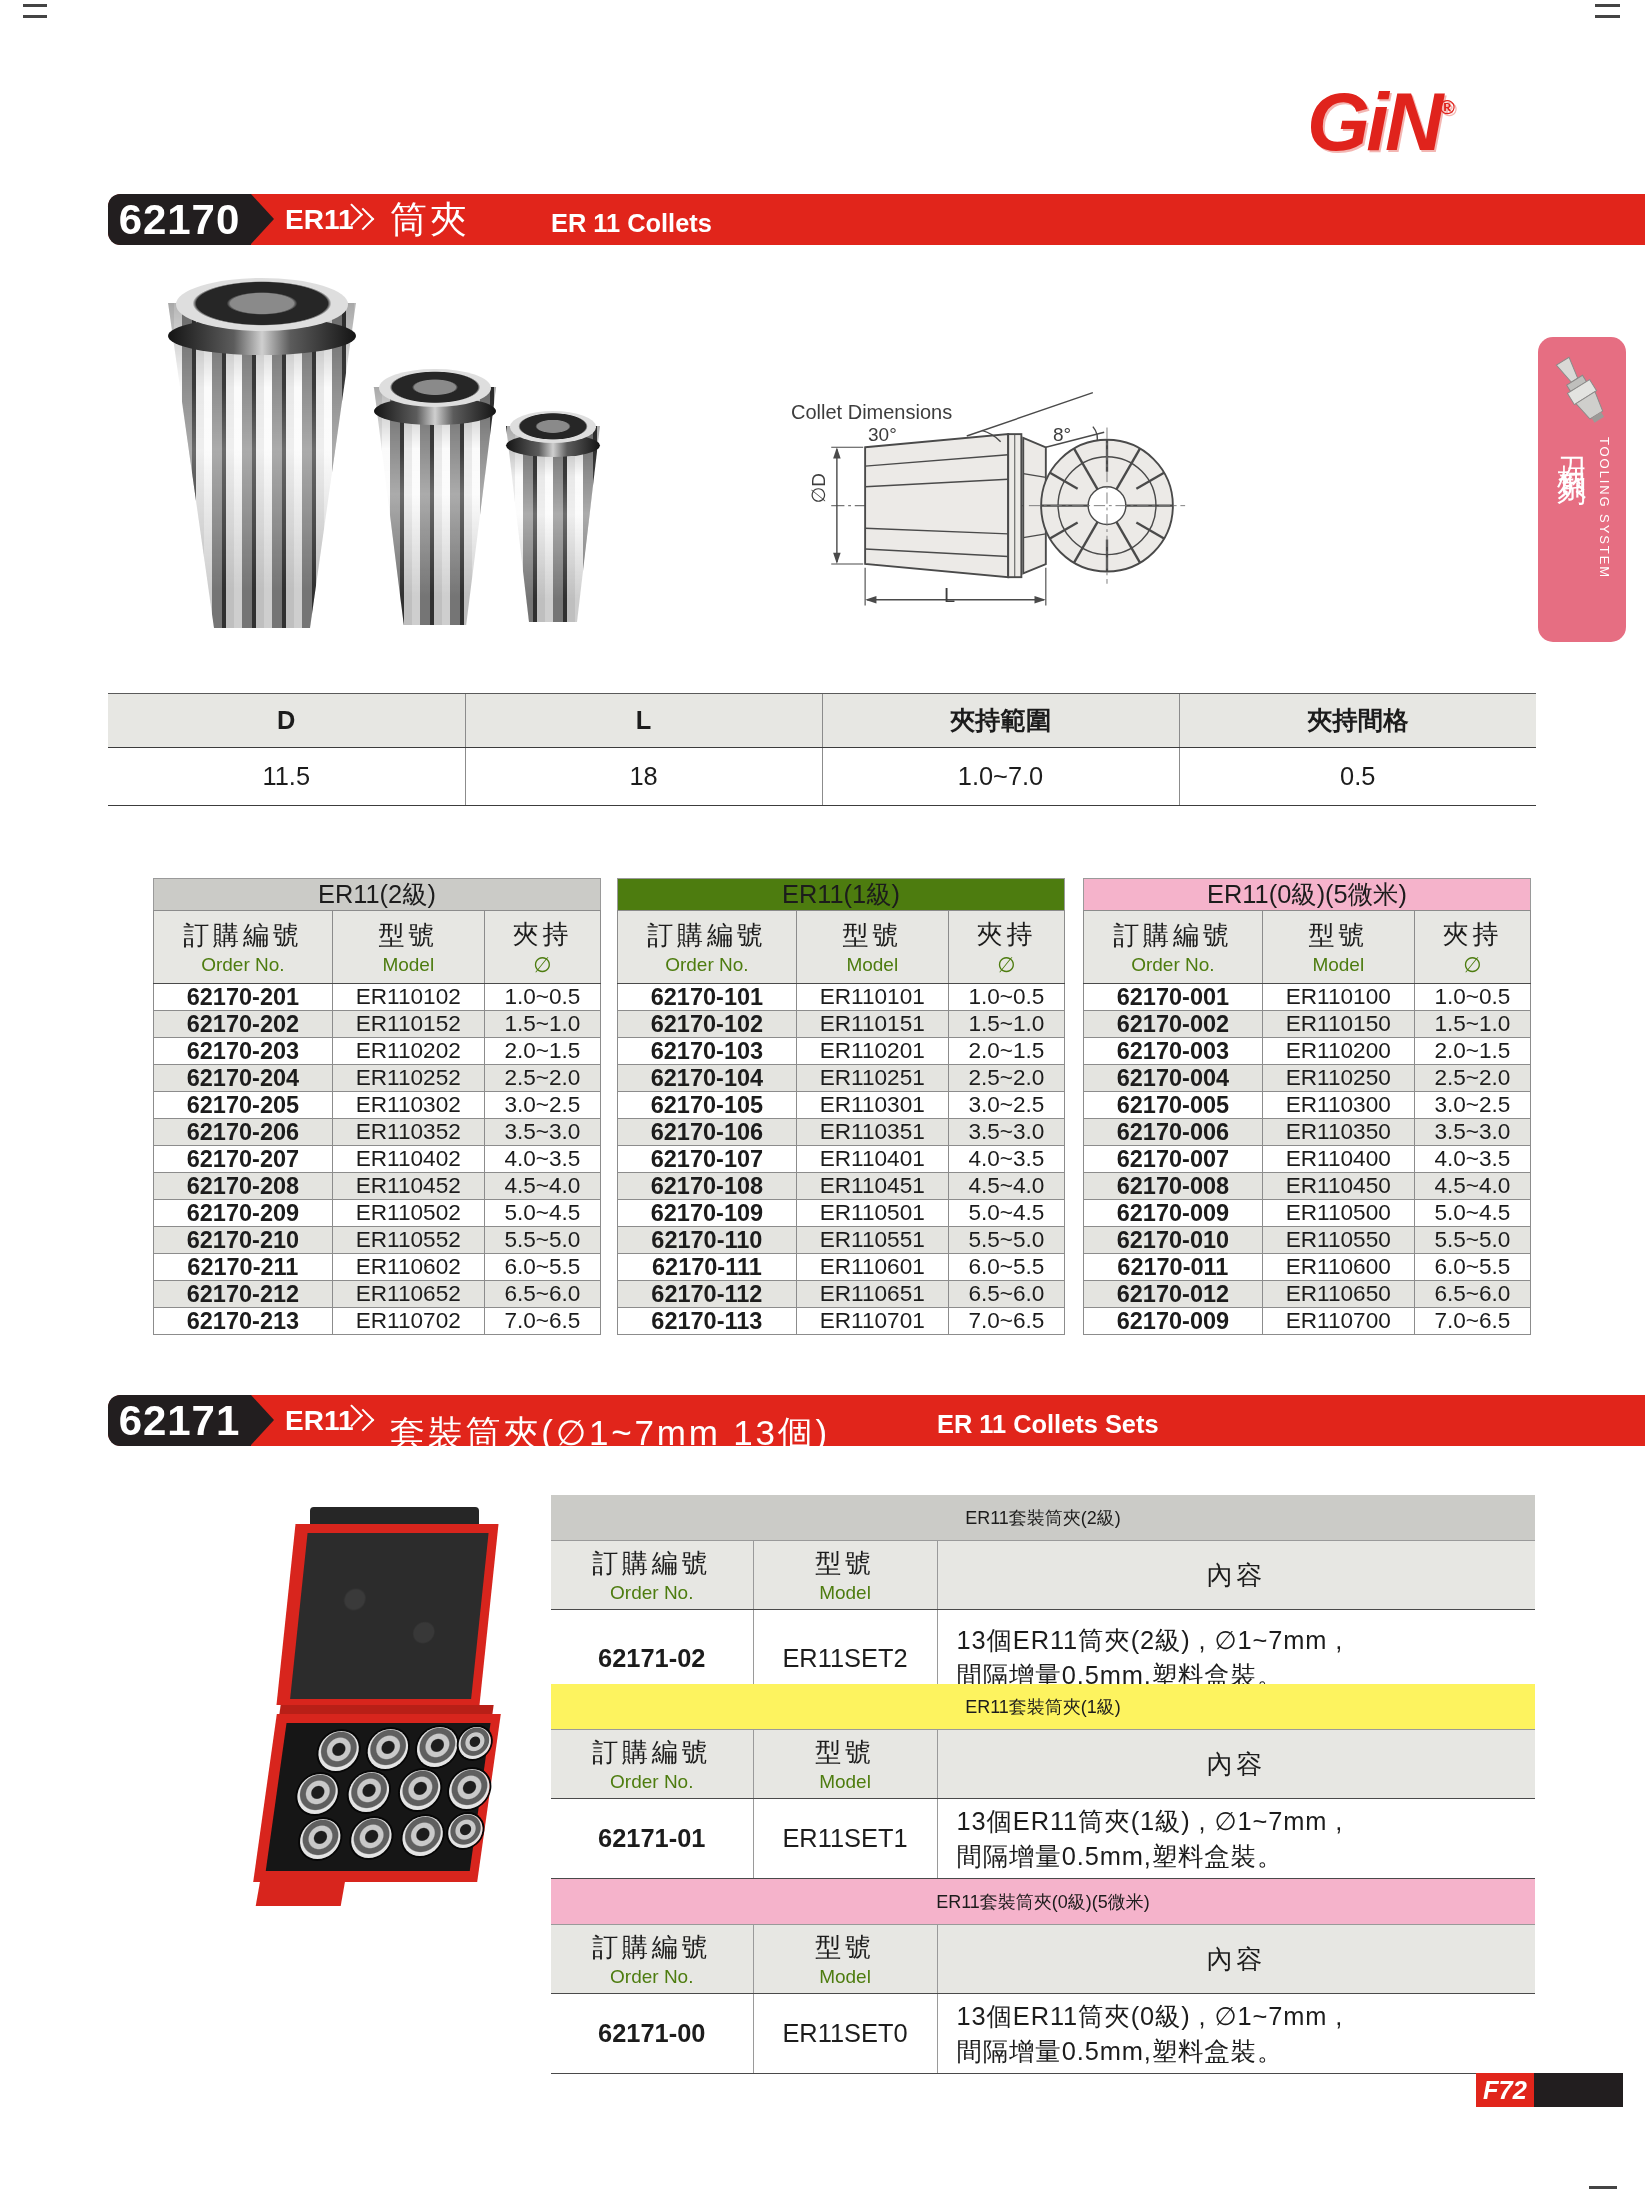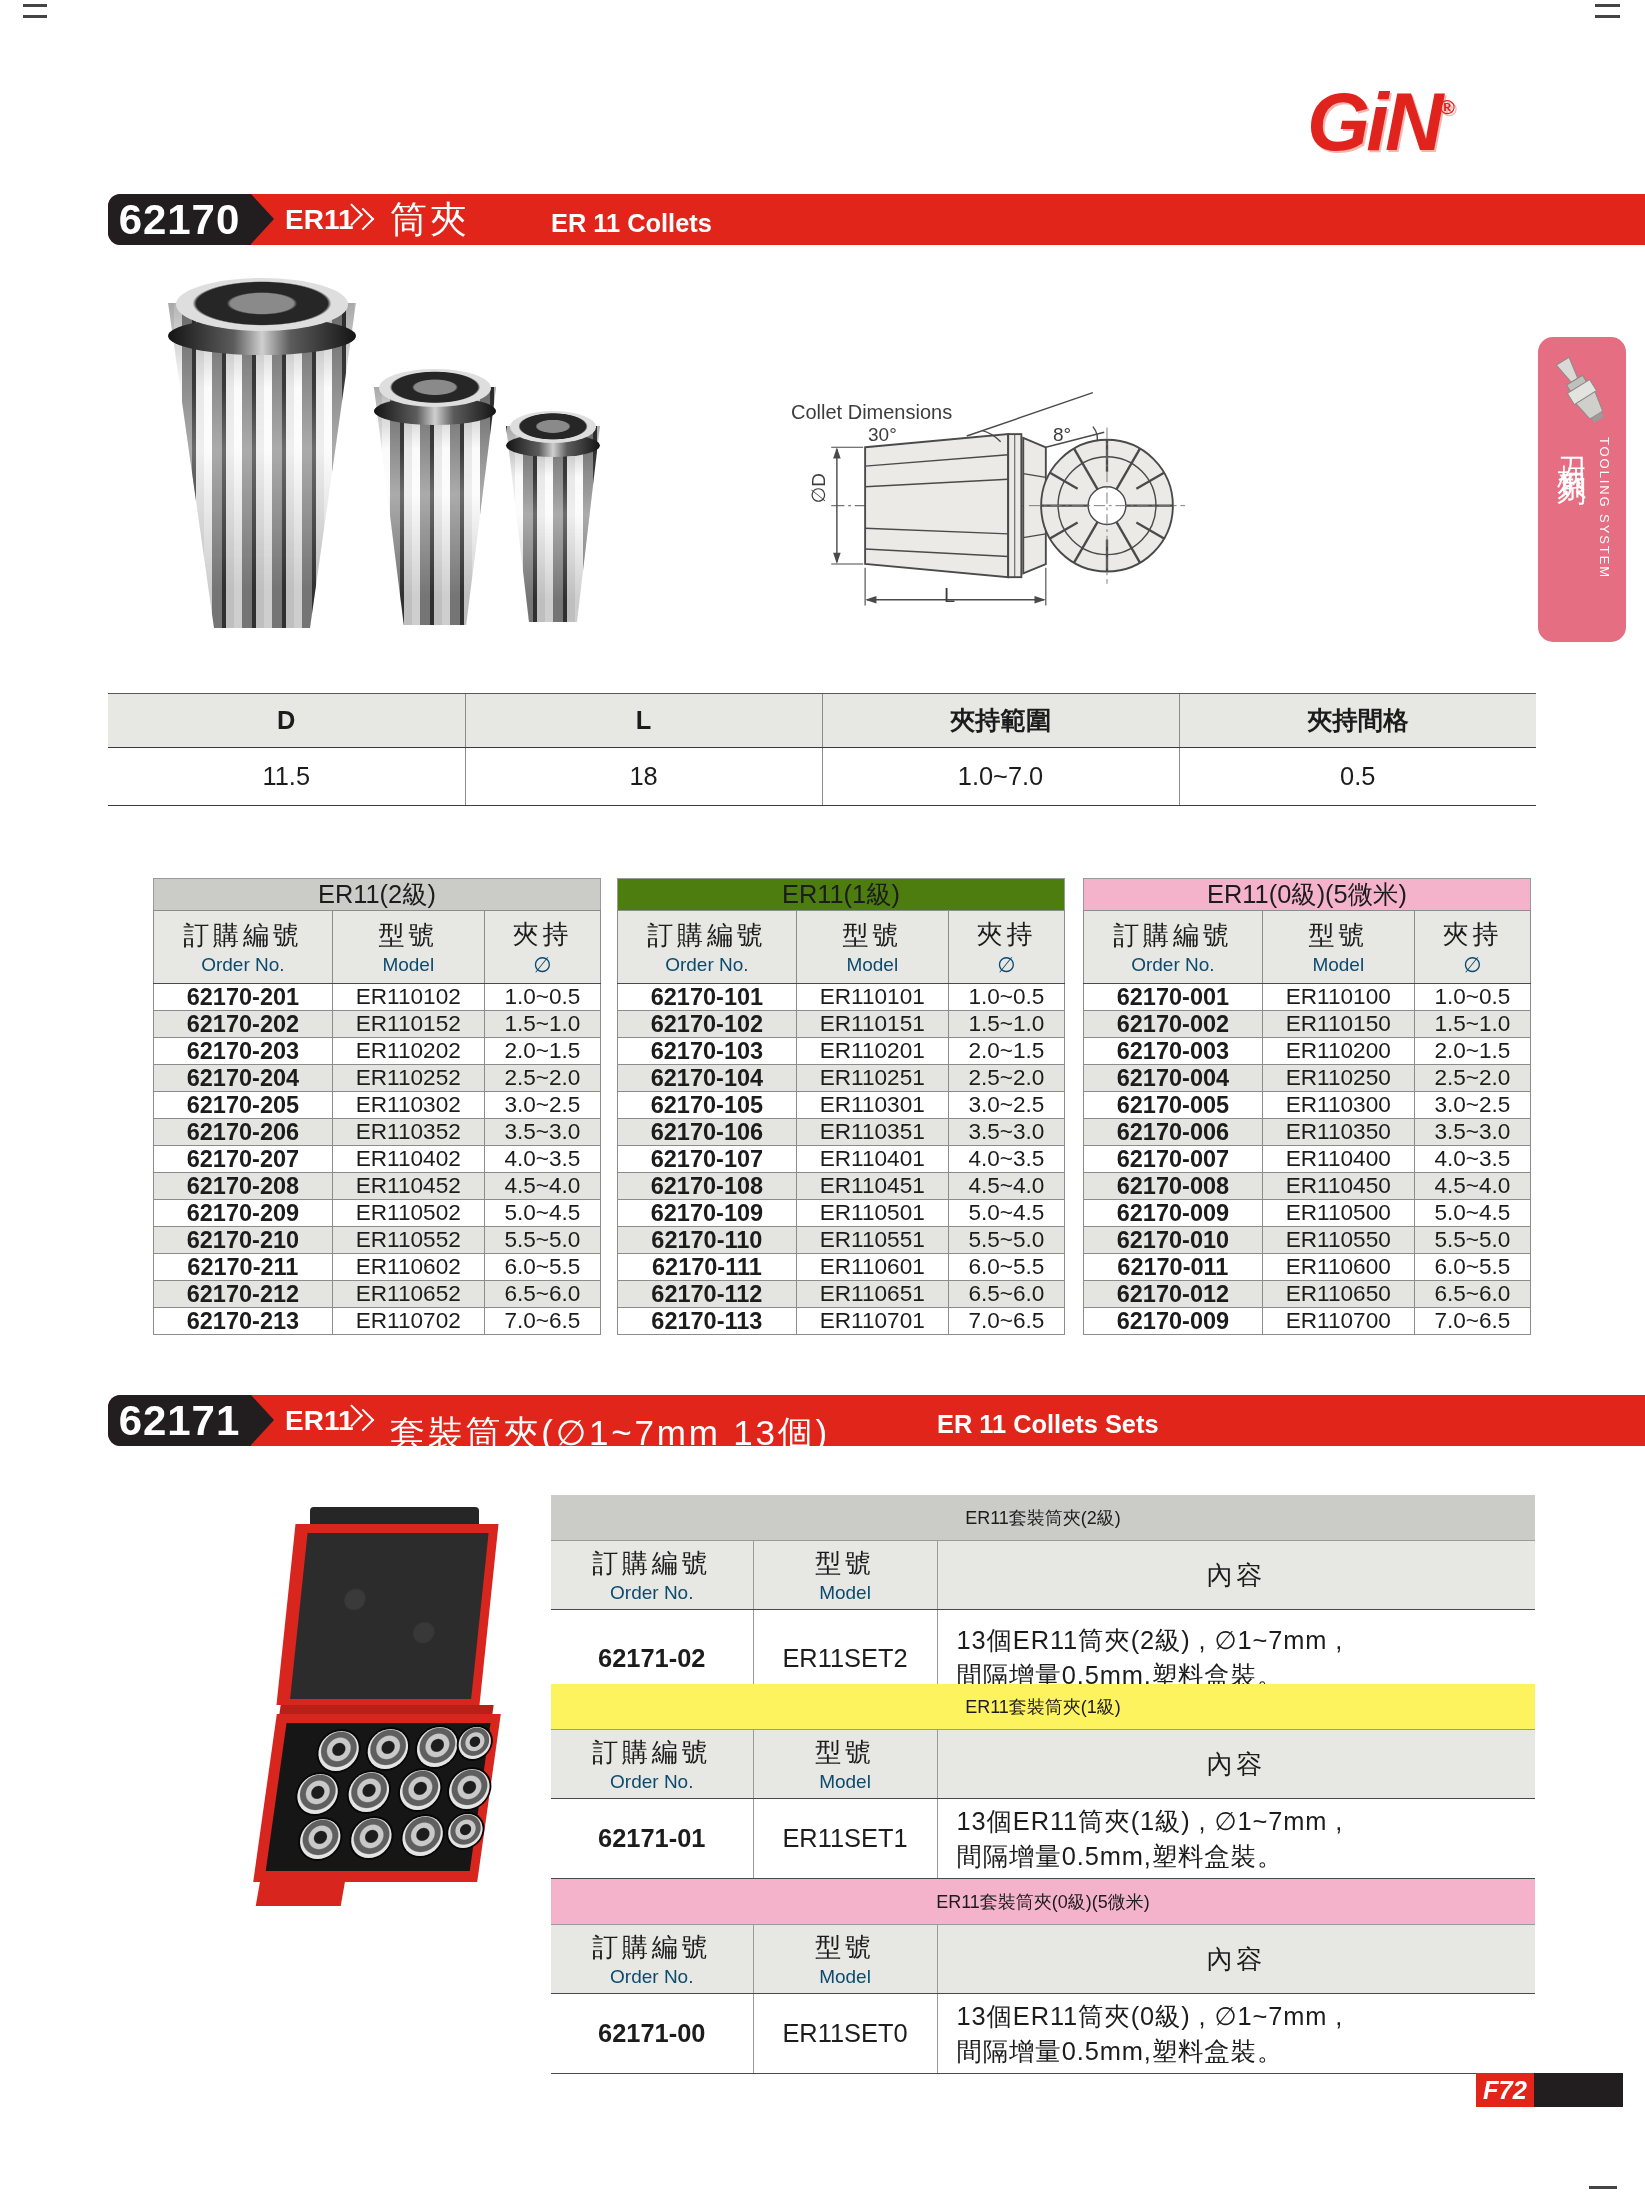--- a/index.html
+++ b/index.html
@@ -54,21 +54,21 @@
   .dimtable td{height:55px;font-size:25.4px;text-align:center;border-bottom:1.9px solid #3c3c3c;}
   .dimtable th + th, .dimtable td + td{border-left:0.9px solid #8c8c8c;}
   
   .ptable{position:absolute;top:878px;width:448px;font-size:22.6px;}
   .ptitle{height:32px;display:flex;align-items:center;justify-content:center;
     font-size:25.4px;border:0.9px solid #9a9a9a;border-bottom:none;box-sizing:border-box;}
   .ptable table{width:100%;border-collapse:collapse;table-layout:fixed;}
   .ptable th,.ptable td{border:0.9px solid #8c8c8c;text-align:center;padding:0;}
   .ptable thead th{background:#e7e7e3;height:72px;font-weight:normal;border-bottom:1.9px solid #4a4a4a;}
   .hzh{font-size:26px;letter-spacing:3.8px;}
-  .hen{font-size:19px;margin-top:1.9px;color:#0c4a6e;}
+  .hen{font-size:19px;margin-top:1.9px;color:#4d7c0f;}
   .hen.sym{font-size:21px;}
   .ptable tbody td{height:26px;font-size:22.6px;line-height:26px;}
   .ptable tbody tr:nth-child(even){background:#e4e4e0;}
   .ptable tbody td:first-child{font-weight:bold;font-size:23.5px;}
   
   .stable{position:absolute;left:551px;width:984px;}
   .stitle{height:45px;display:flex;align-items:center;justify-content:center;font-size:18px;}
   .stable table{width:100%;border-collapse:collapse;table-layout:fixed;}
   .stable th,.stable td{border-left:0.9px solid #9a9a9a;padding:0;text-align:center;}
   .stable th:first-child,.stable td:first-child{border-left:none;}

